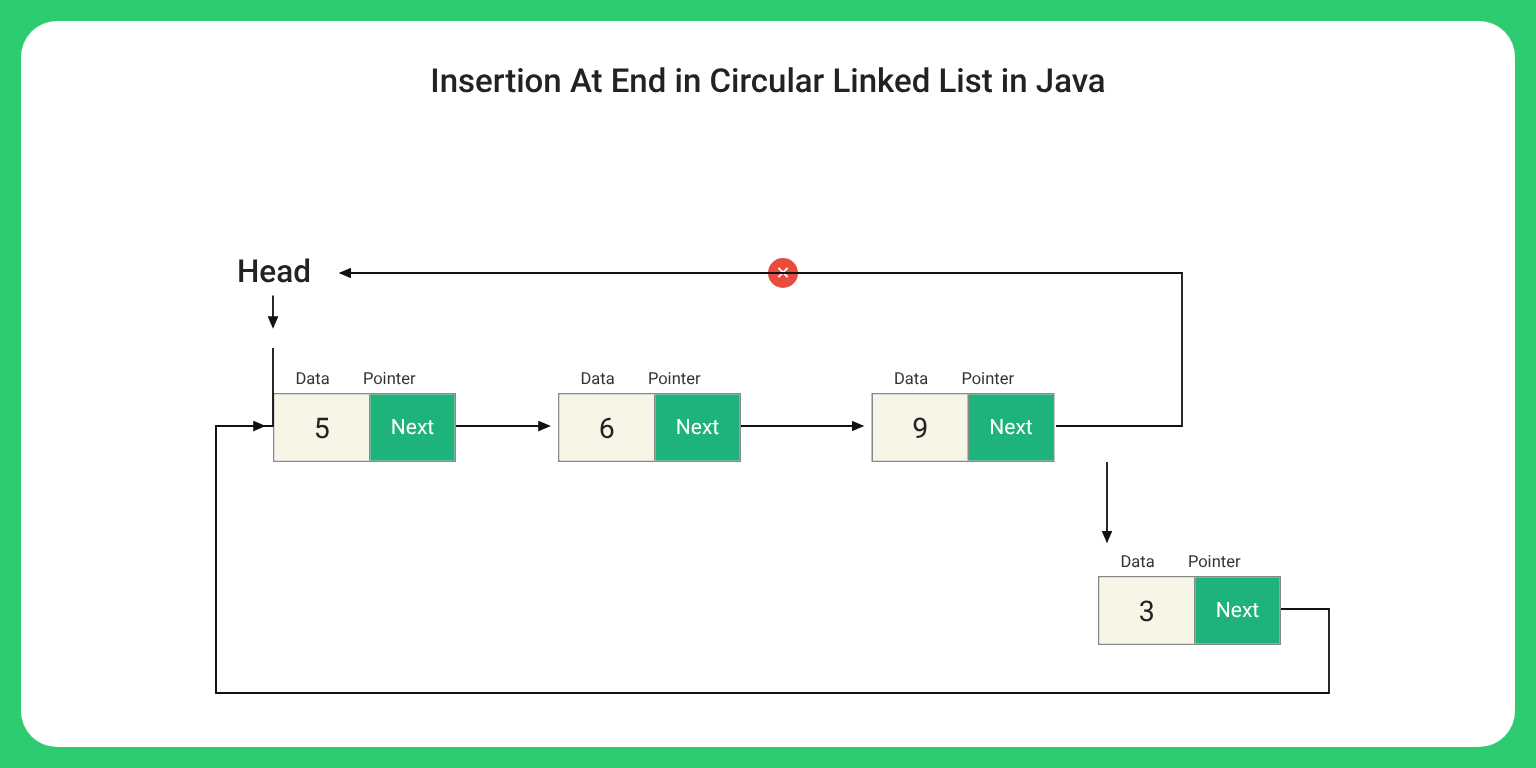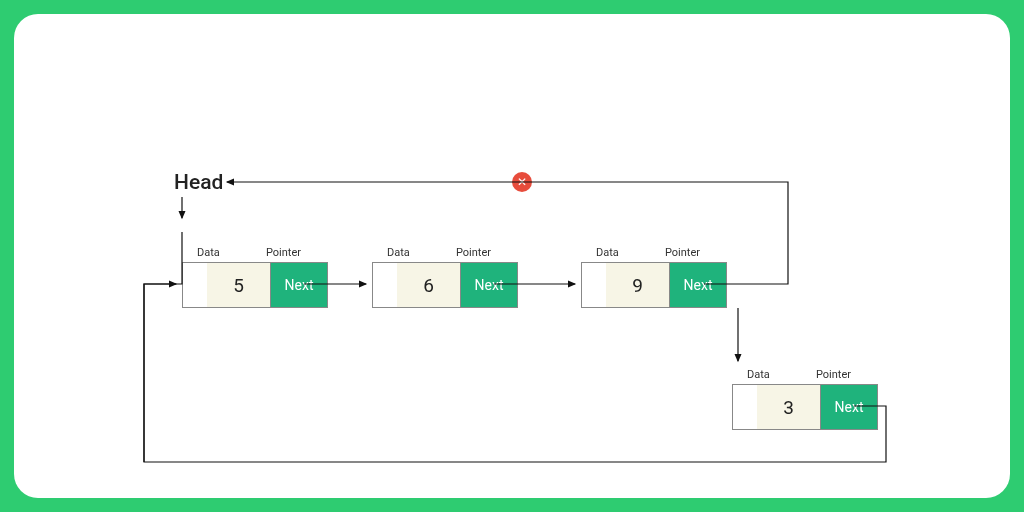--- a/index.html
+++ b/index.html
@@ -30,21 +30,20 @@
   .head-label {
     position: absolute;
     font-size: 21px;
     font-weight: 500;
     color: #222;
   }
   .node {
     position: absolute;
     display: flex;
     border: 1px solid #888;
-    padding-left: 24px;
   }
   .node .cap {
     position: absolute;
     top: -17px;
     font-size: 11px;
     color: #333;
   }
   .node .cap.data { left: 14px; }
   .node .cap.ptr { right: 26px; }
   .cell-data {
@@ -88,22 +87,23 @@
     width: 100%;
     height: 100%;
     pointer-events: none;
   }
 </style>
 </head>
 <body>
 
 <div class="canvas">
 
+  <div class="title">Insertion At End in Circular Linked List in Java</div>
 
-  <div class="head-label" style="left:144px; top:156px;margin-left:16px;">Head</div>
+  <div class="head-label" style="left:144px; top:156px;">Head</div>
 
   <div class="node" style="left:168px; top:248px;">
     <span class="cap data">Data</span>
     <span class="cap ptr">Pointer</span>
     <div class="cell-data">5</div>
     <div class="cell-ptr">Next</div>
   </div>
 
   <div class="node" style="left:358px; top:248px;">
     <span class="cap data">Data</span>

